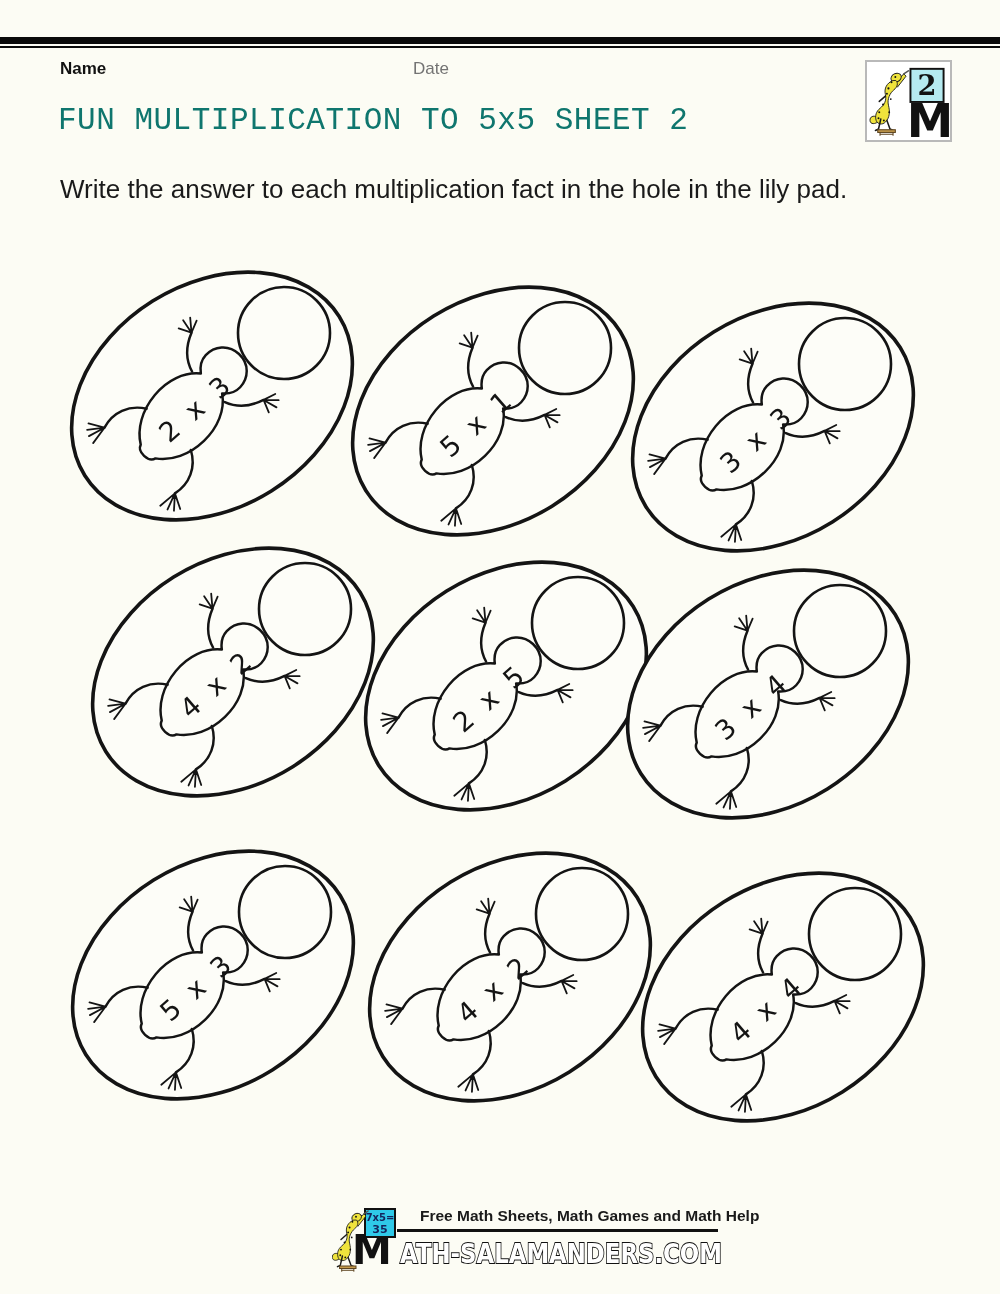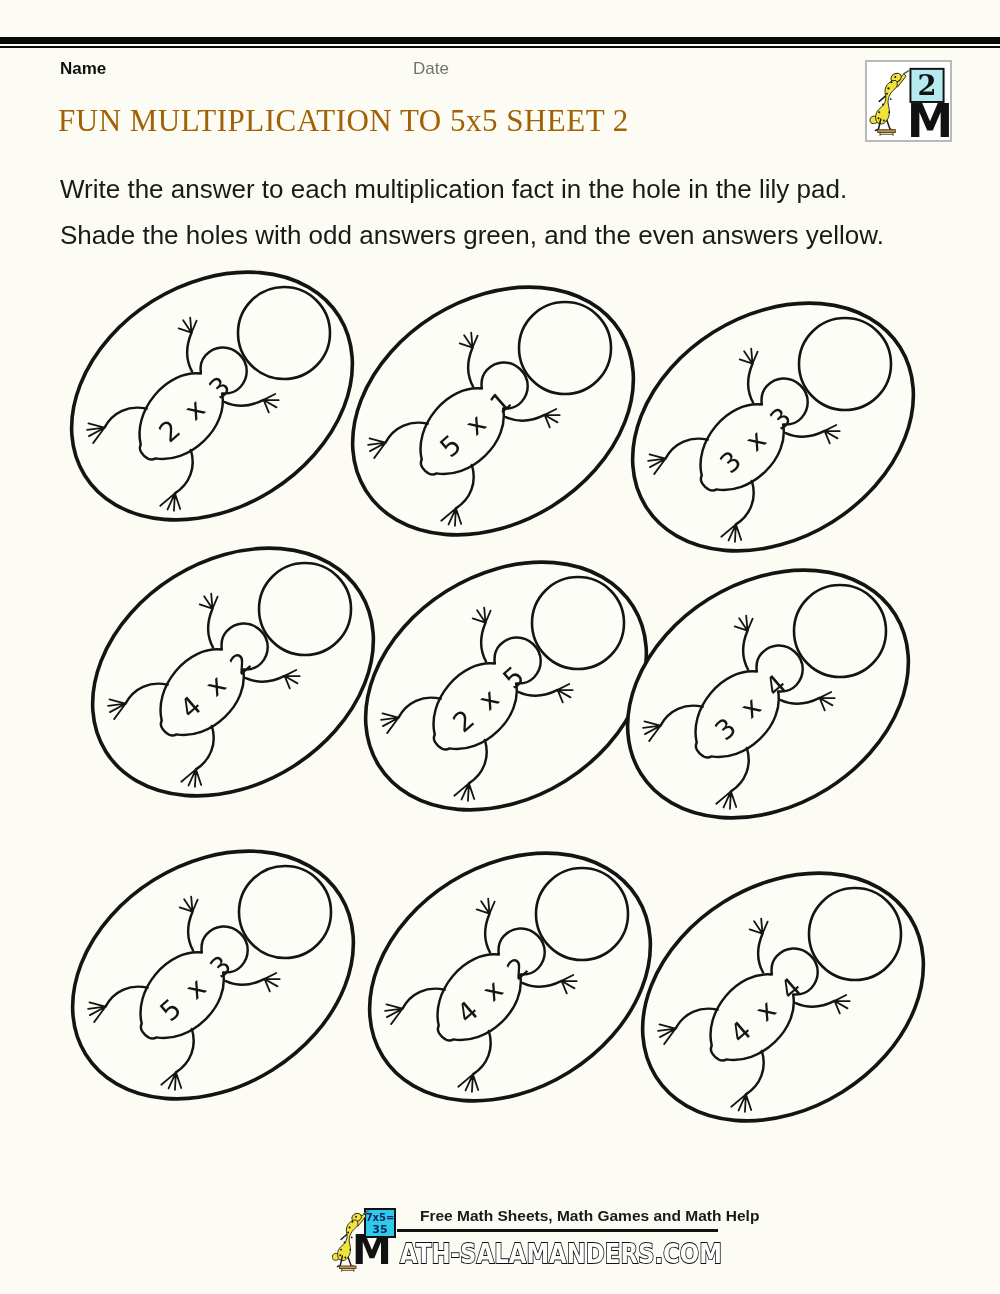--- a/index.html
+++ b/index.html
@@ -12,25 +12,25 @@
   }
   
   .bar-thick{position:absolute;left:0;top:37px;width:1000px;height:7px;background:#0a0a0a;}
   .bar-thin{position:absolute;left:0;top:46px;width:1000px;height:2px;background:#0a0a0a;}
 
   .name-label{position:absolute;left:60px;top:59px;font-size:17px;color:#111;font-weight:bold;}
   .date-label{position:absolute;left:413px;top:59px;font-size:17px;color:#737373;}
 
   .title{
     position:absolute;left:58px;top:103px;
-    font-family:Liberation Serif, serif;
-    font-size:31px;font-weight:normal;color:#a16207;
+    font-family:Liberation Mono, monospace;
+    font-size:31px;font-weight:normal;color:#0f766e;
     letter-spacing:0.5px;margin:0;
   }
-  .instructions{position:absolute;left:60px;top:166px;font-size:26px;color:#1a1a1a;line-height:46px;}
+  .instructions{position:absolute;left:60px;top:166px;font-size:26px;color:#1a1a1a;line-height:46px;text-align:right;}
 
   
   .corner-logo{
     position:absolute;left:865px;top:60px;width:87px;height:82px;
     background:#fff;border:2px solid #b9b9b9;box-sizing:border-box;
   }
   .corner-logo svg{display:block;margin:1px auto 0;}
 
   
   .pad{position:absolute;width:300px;height:270px;}
@@ -125,21 +125,20 @@
   <div class="bar-thick"></div>
   <div class="bar-thin"></div>
 
   <span class="name-label">Name</span>
   <span class="date-label">Date</span>
 
   <h1 class="title">FUN MULTIPLICATION TO 5x5 SHEET 2</h1>
 
   <div class="instructions">
     <div>Write the answer to each multiplication fact in the hole in the lily pad.</div>
-    <div>Shade the holes with odd answers green, and the even answers yellow.</div>
   </div>
 
   <div class="corner-logo">
     <svg width="83" height="76" viewBox="0 0 84 78">
       <text x="64" y="76" font-family="DejaVu Sans, sans-serif" font-size="48" font-weight="bold" fill="#111" text-anchor="middle">M</text>
       <rect x="44" y="6" width="34" height="34" fill="#B5EAF0" stroke="#111" stroke-width="2"></rect>
       <text x="61" y="33" font-family="DejaVu Serif, serif" font-size="28" font-weight="bold" fill="#111" text-anchor="middle">2</text>
       <use href="#sally" xlink:href="#sally" x="1" y="2" width="44" height="78"></use>
     </svg>
   </div>

